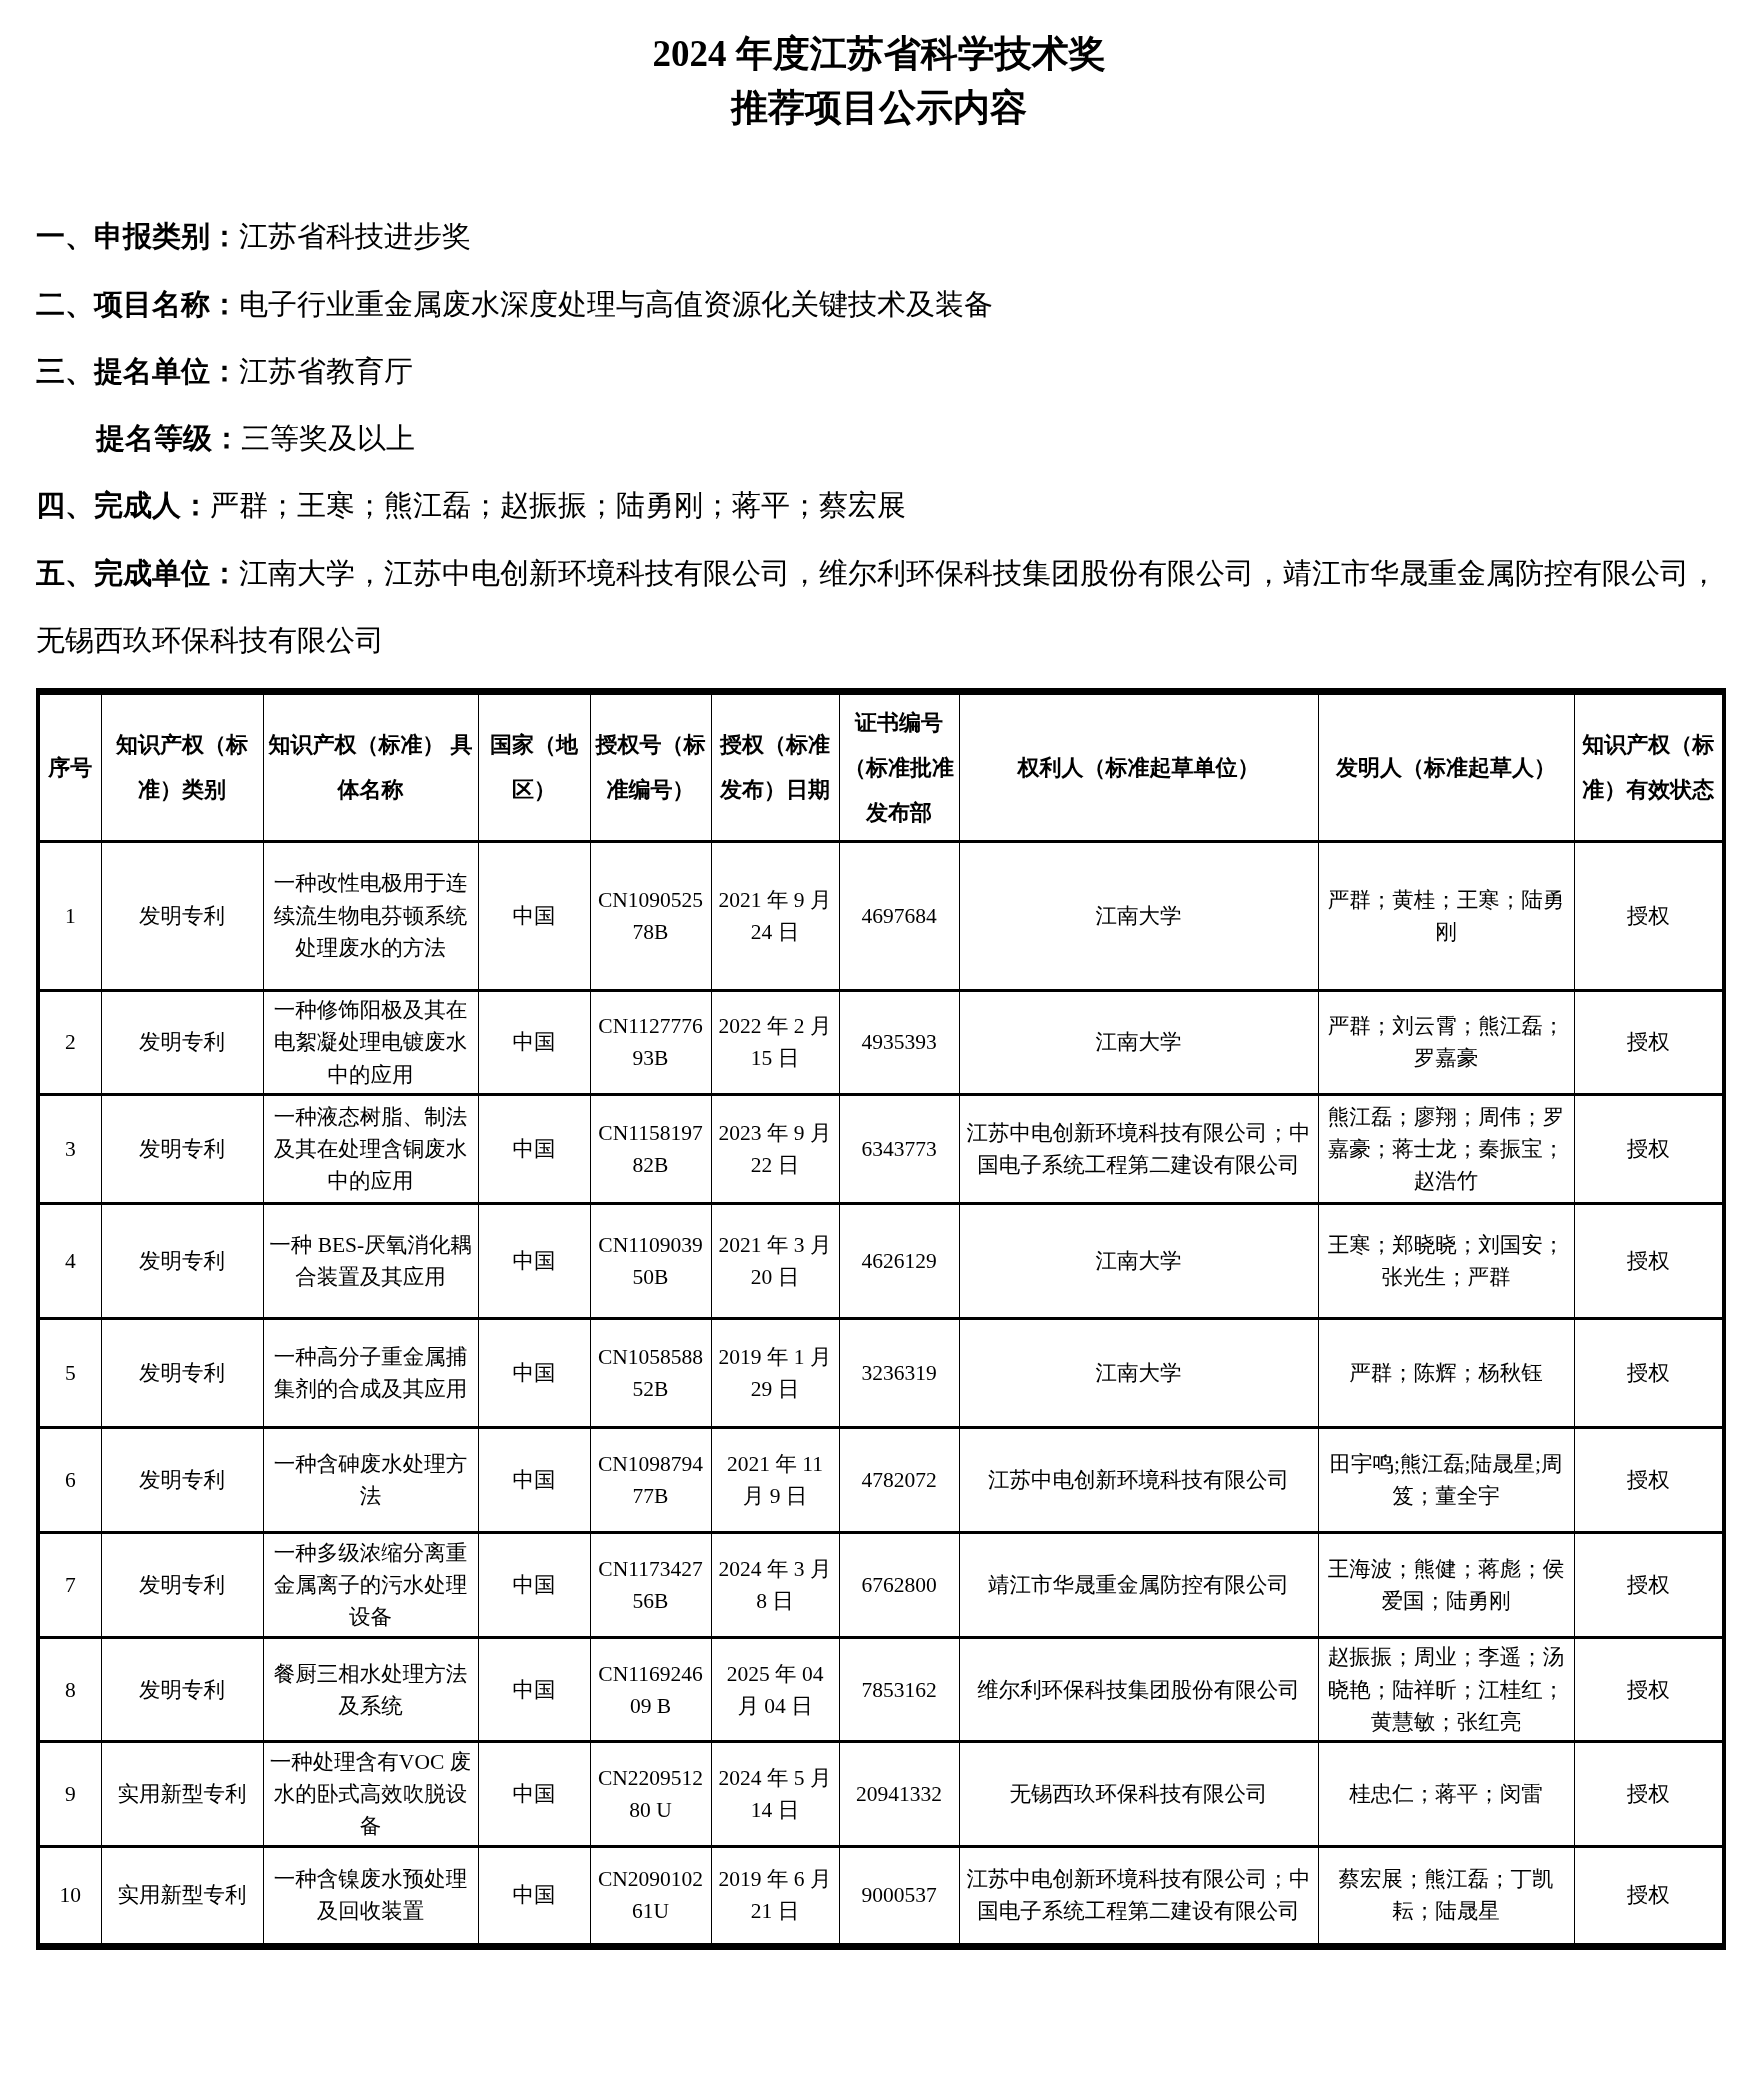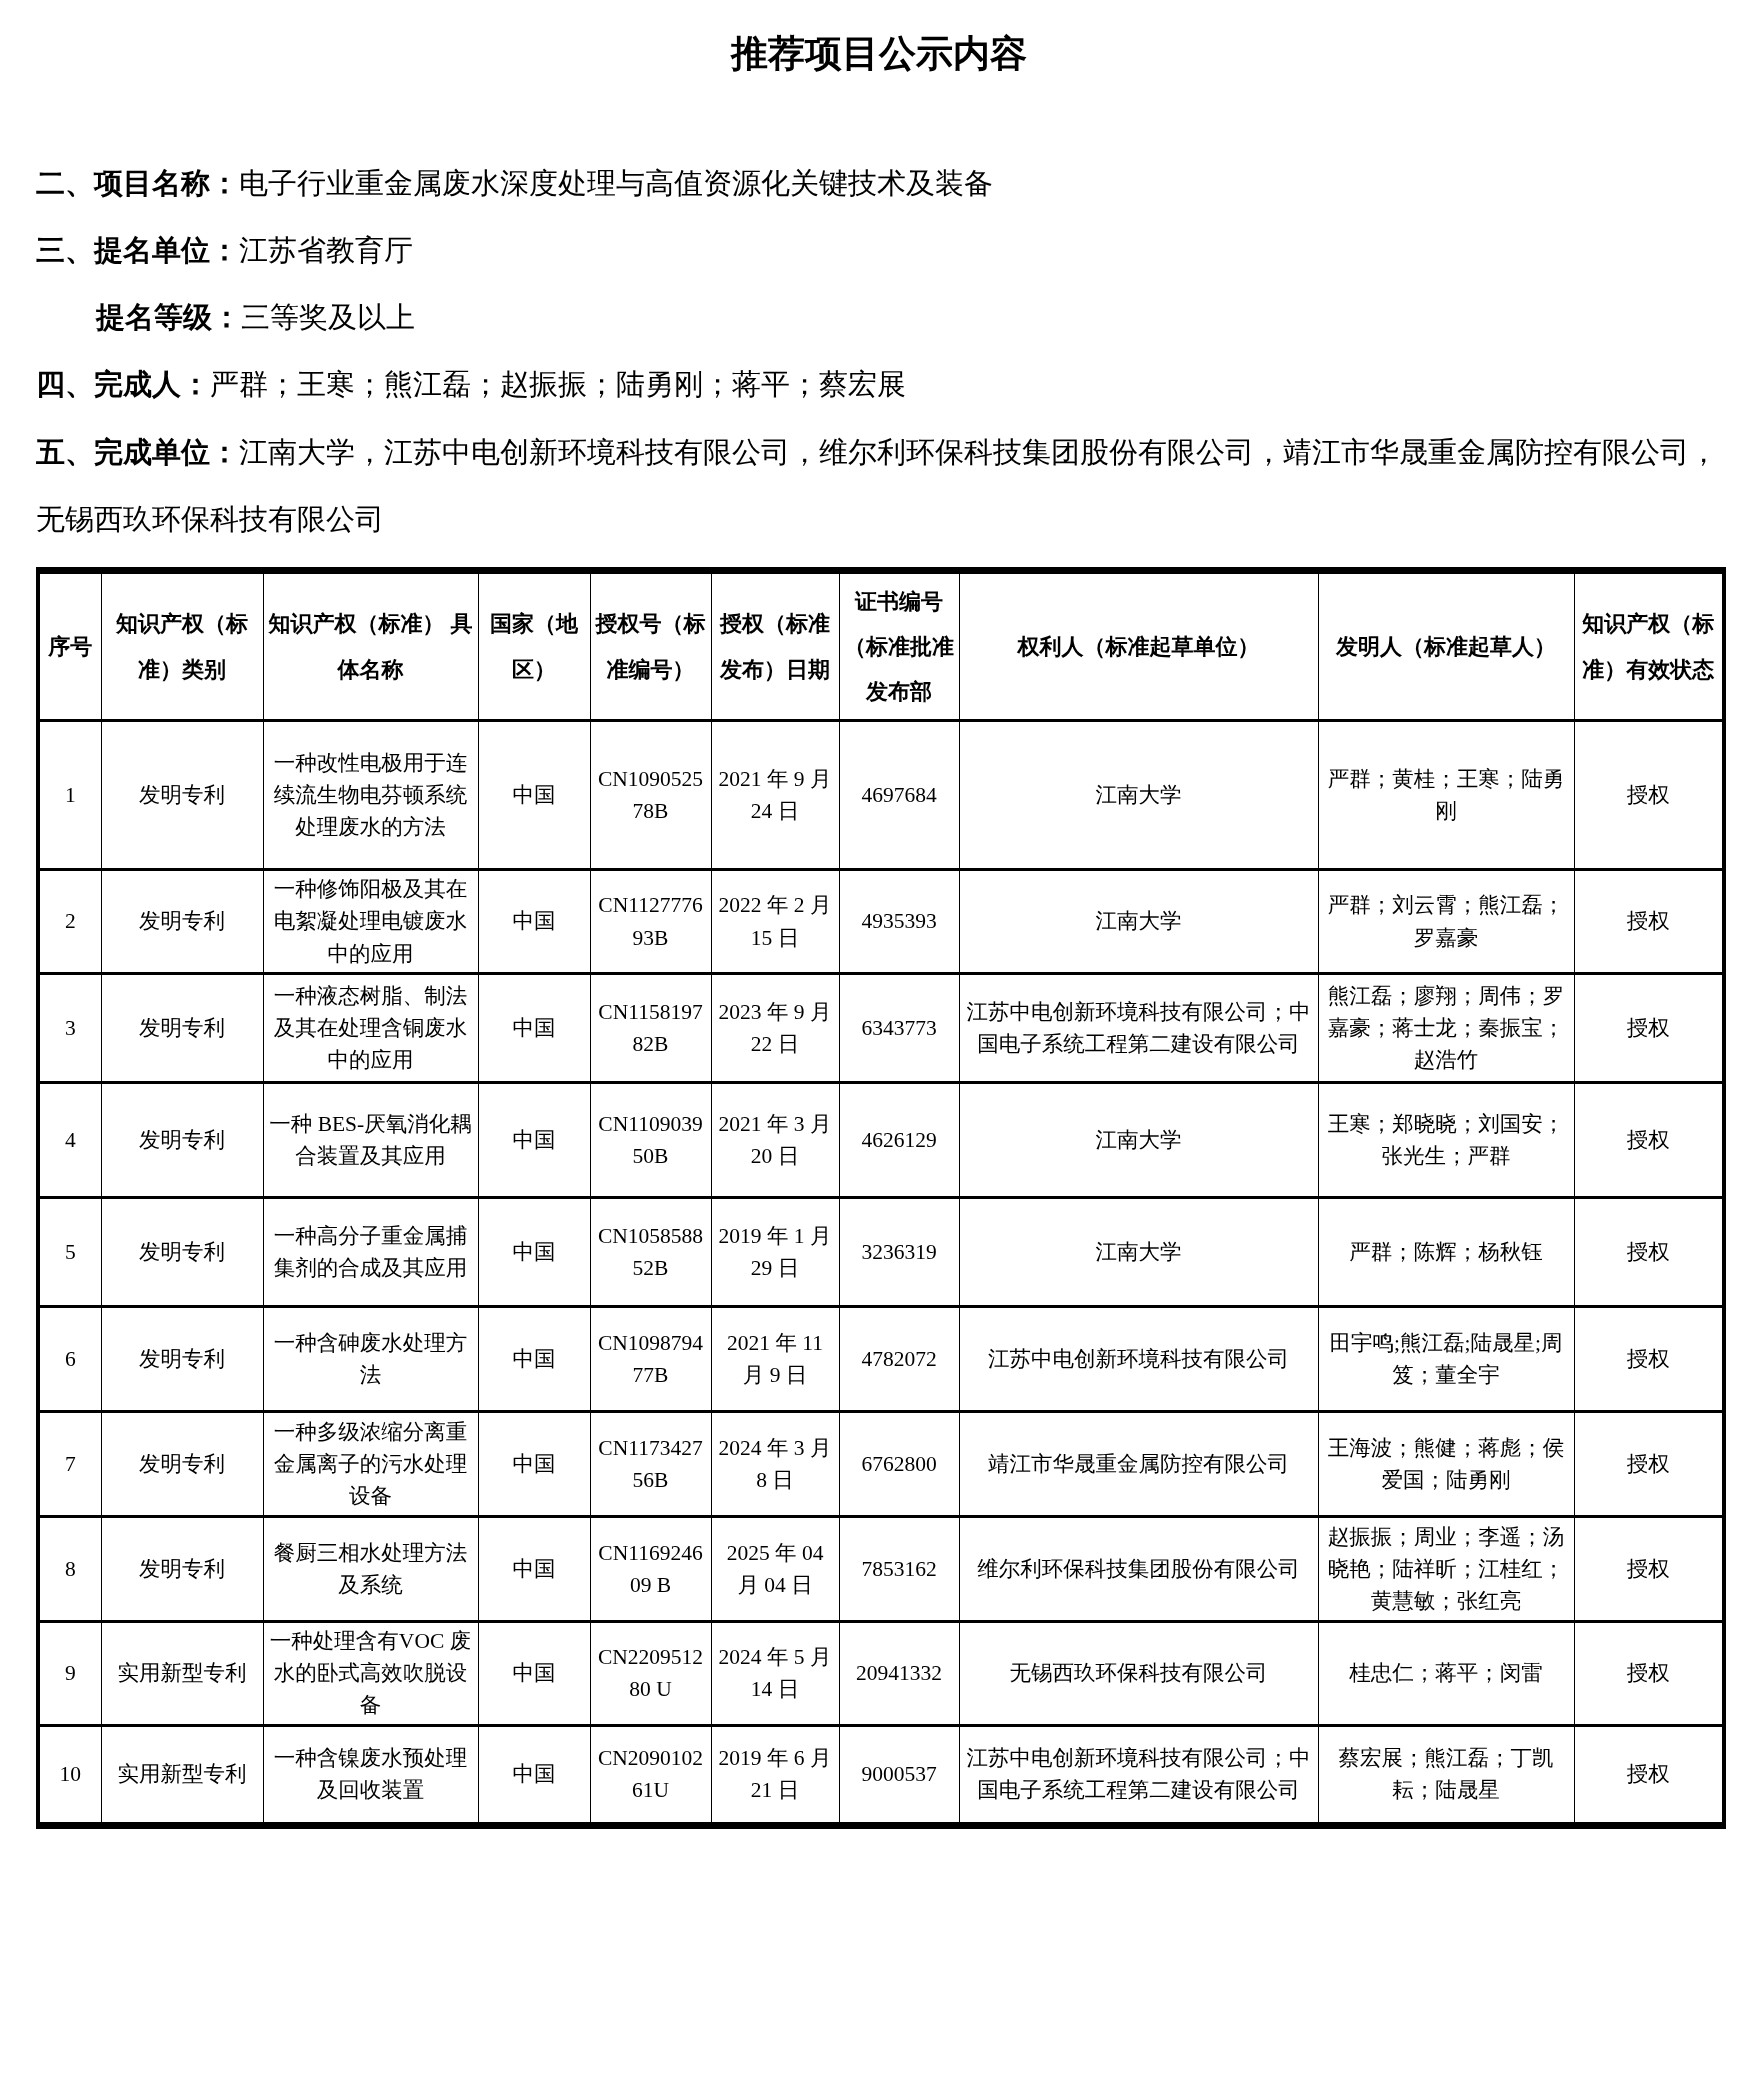--- a/index.html
+++ b/index.html
@@ -79,24 +79,26 @@
   .ip-table tbody tr:nth-child(8)  { height: 87px; }
   .ip-table tbody tr:nth-child(9)  { height: 85px; }
   .ip-table tbody tr:nth-child(10) { height: 100px; }
 </style>
 </head>
 <body>
 
 <div class="page">
 
   <div class="title-block">
+    <div>2024 年度江苏省科学技术奖</div>
     <div>推荐项目公示内容</div>
   </div>
 
   <div class="sections">
+    <p><span class="lab">一、申报类别：</span><span class="val">江苏省科技进步奖</span></p>
     <p><span class="lab">二、项目名称：</span><span class="val">电子行业重金属废水深度处理与高值资源化关键技术及装备</span></p>
     <p><span class="lab">三、提名单位：</span><span class="val">江苏省教育厅</span></p>
     <p class="sec-indent"><span class="lab">提名等级：</span><span class="val">三等奖及以上</span></p>
     <p><span class="lab">四、完成人：</span><span class="val val-bold">严群；王寒；</span><span class="val">熊江磊；赵振振；陆勇刚；蒋平；蔡宏展</span></p>
     <p><span class="lab">五、完成单位：</span><span class="val">江南大学，江苏中电创新环境科技有限公司，维尔利环保科技集团股份有限公司，靖江市华晟重金属防控有限公司，无锡西玖环保科技有限公司</span></p>
   </div>
 
   <table class="ip-table">
     <colgroup>
       <col style="width:63px">

